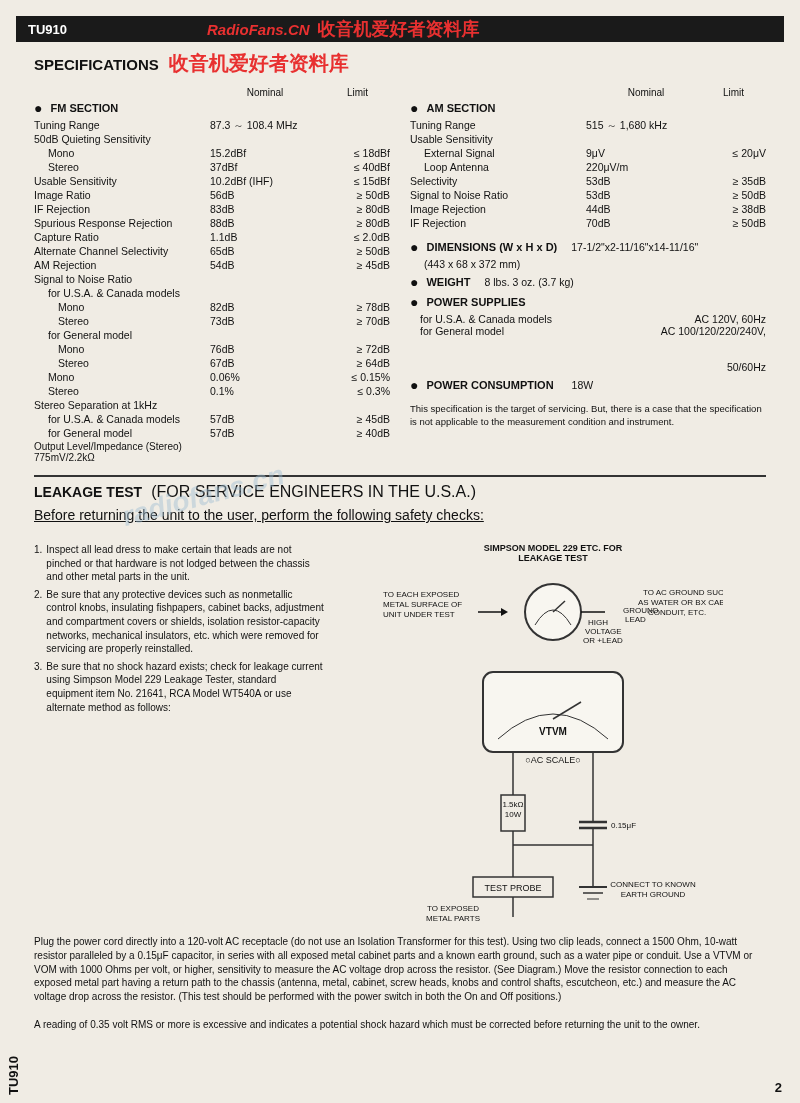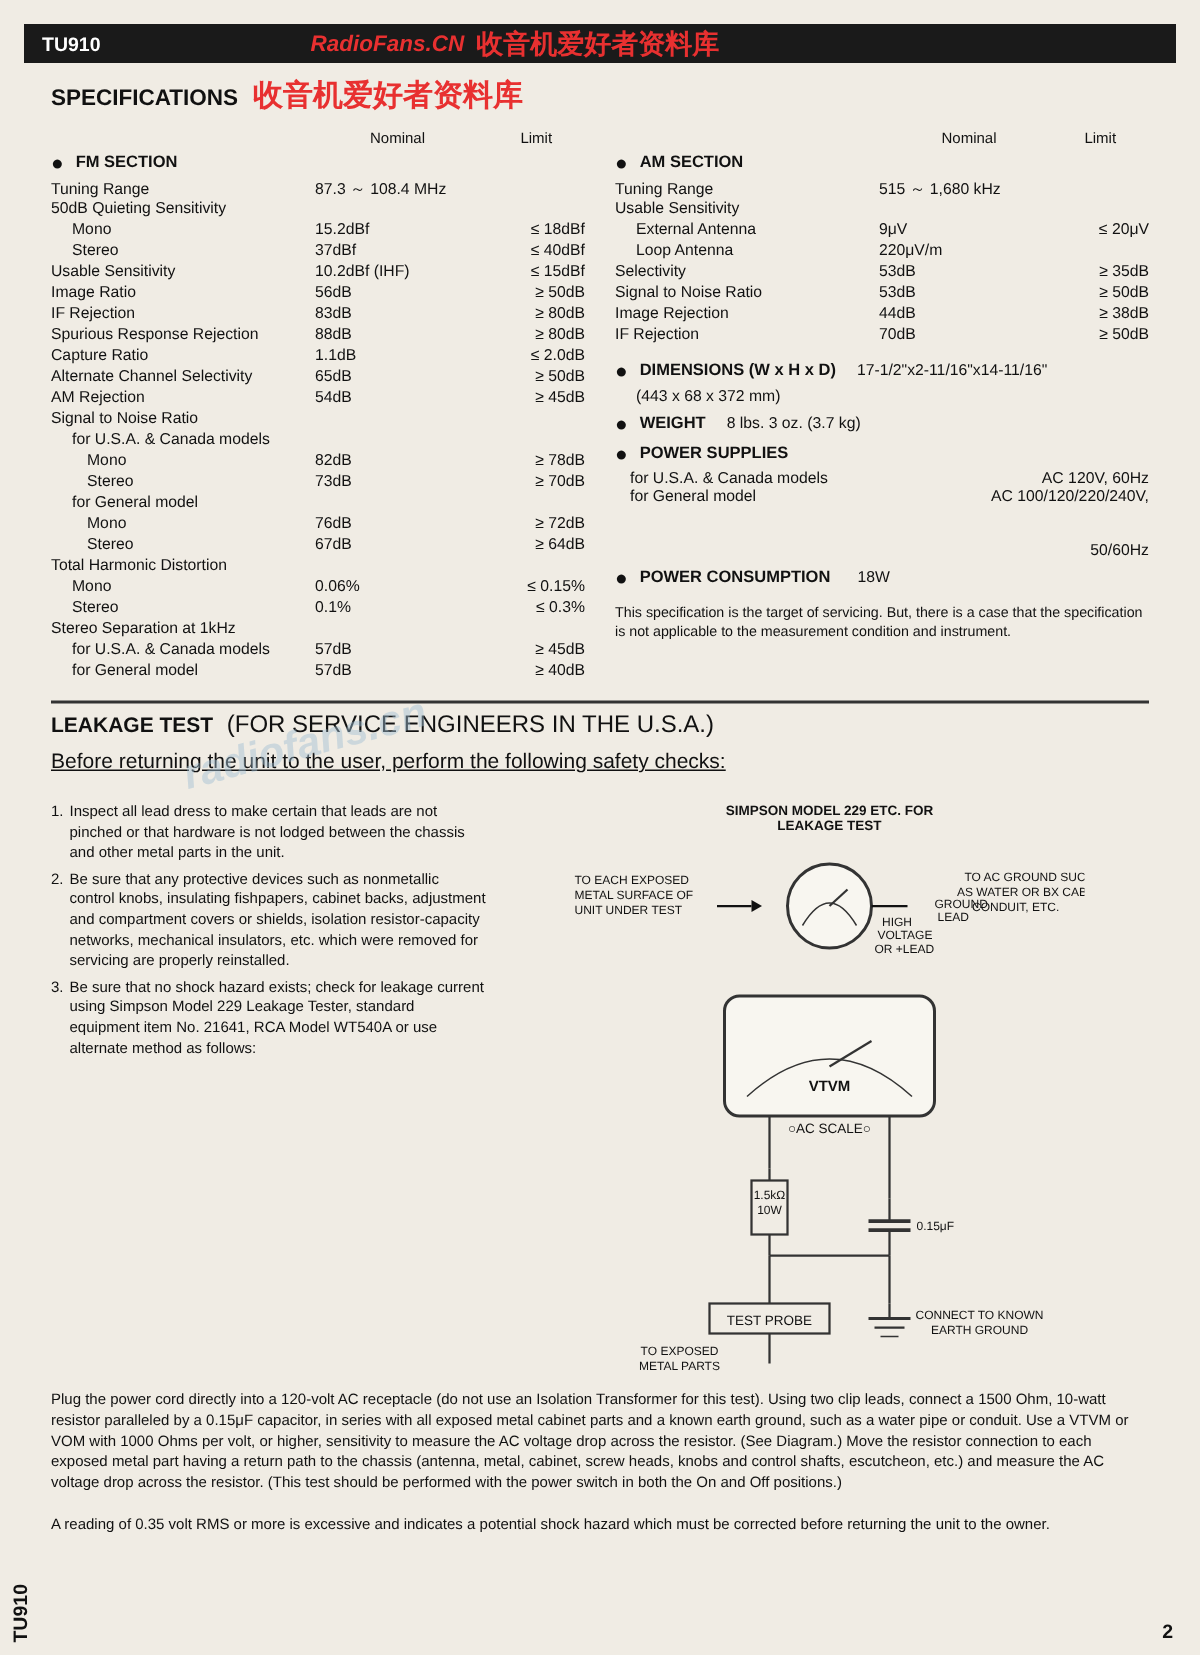--- a/index.html
+++ b/index.html
@@ -289,25 +289,20 @@
           <div class="spec-label spec-label-indent2">Mono</div>
           <div class="spec-value">76dB</div>
           <div class="spec-limit">≥ 72dB</div>
         </div>
         <div class="spec-row">
           <div class="spec-label spec-label-indent2">Stereo</div>
           <div class="spec-value">67dB</div>
           <div class="spec-limit">≥ 64dB</div>
         </div>
         <div class="spec-row">
-          <div class="spec-label">Total Harmonic Distortion</div>
-          <div class="spec-value"></div>
-          <div class="spec-limit"></div>
-        </div>
-        <div class="spec-row">
           <div class="spec-label spec-label-indent">Mono</div>
           <div class="spec-value">0.06%</div>
           <div class="spec-limit">≤ 0.15%</div>
         </div>
         <div class="spec-row">
           <div class="spec-label spec-label-indent">Stereo</div>
           <div class="spec-value">0.1%</div>
           <div class="spec-limit">≤ 0.3%</div>
         </div>
         <div class="spec-row">
@@ -317,20 +312,25 @@
         </div>
         <div class="spec-row">
           <div class="spec-label spec-label-indent">for U.S.A. &amp; Canada models</div>
           <div class="spec-value">57dB</div>
           <div class="spec-limit">≥ 45dB</div>
         </div>
         <div class="spec-row">
           <div class="spec-label spec-label-indent">for General model</div>
           <div class="spec-value">57dB</div>
           <div class="spec-limit">≥ 40dB</div>
+        </div>
+        <div class="spec-row">
+          <div class="spec-label" style="font-size:10px;">Output Level/Impedance (Stereo) 775mV/2.2kΩ</div>
+          <div class="spec-value"></div>
+          <div class="spec-limit"></div>
         </div>
       </div>
 
       <div class="specs-right">
 
         <div style="display:flex; font-size:10px; margin-bottom:2px;">
           <div style="flex:1;"></div>
           <div style="width:110px; text-align:center;">Nominal</div>
           <div style="width:65px; text-align:center;">Limit</div>
         </div>
@@ -344,21 +344,21 @@
           <div class="spec-label">Tuning Range</div>
           <div class="spec-value">515 ～ 1,680 kHz</div>
           <div class="spec-limit"></div>
         </div>
         <div class="spec-row">
           <div class="spec-label">Usable Sensitivity</div>
           <div class="spec-value"></div>
           <div class="spec-limit"></div>
         </div>
         <div class="spec-row">
-          <div class="spec-label spec-label-indent">External Antenna</div>
+          <div class="spec-label spec-label-indent">External Signal</div>
           <div class="spec-value">9μV</div>
           <div class="spec-limit">≤ 20μV</div>
         </div>
         <div class="spec-row">
           <div class="spec-label spec-label-indent">Loop Antenna</div>
           <div class="spec-value">220μV/m</div>
           <div class="spec-limit"></div>
         </div>
         <div class="spec-row">
           <div class="spec-label">Selectivity</div>

